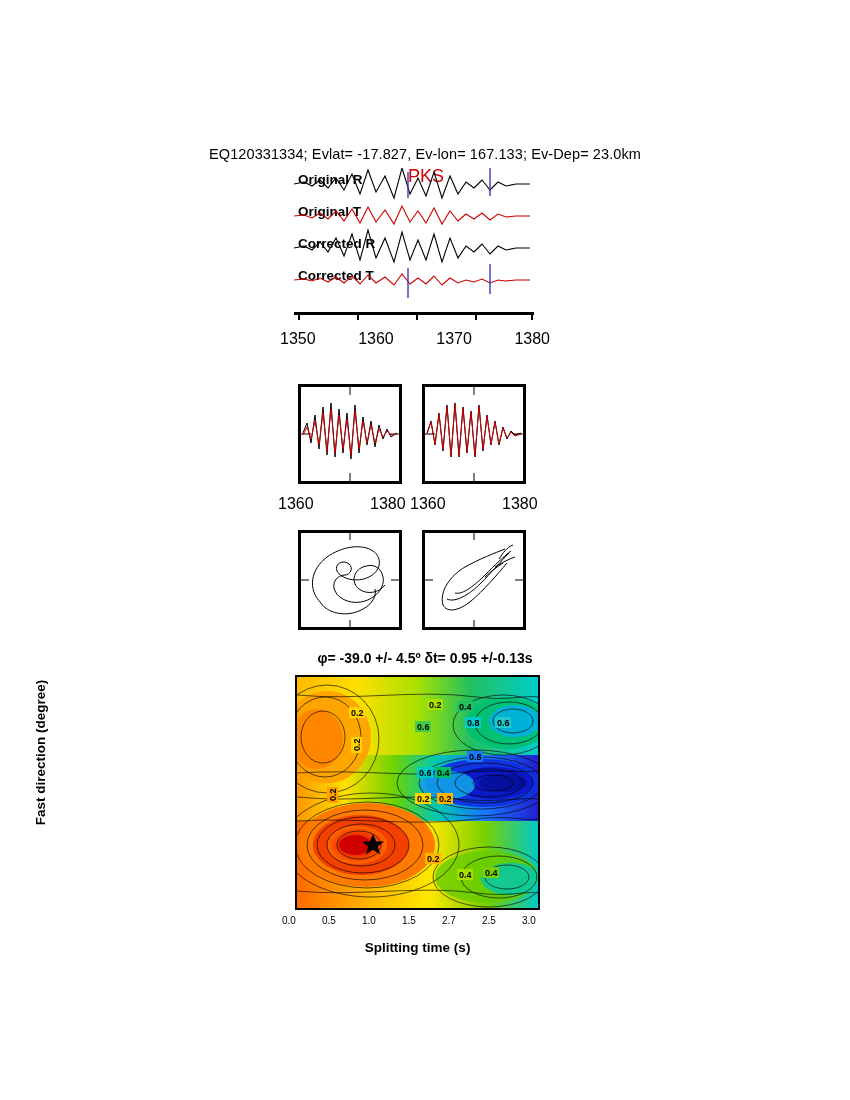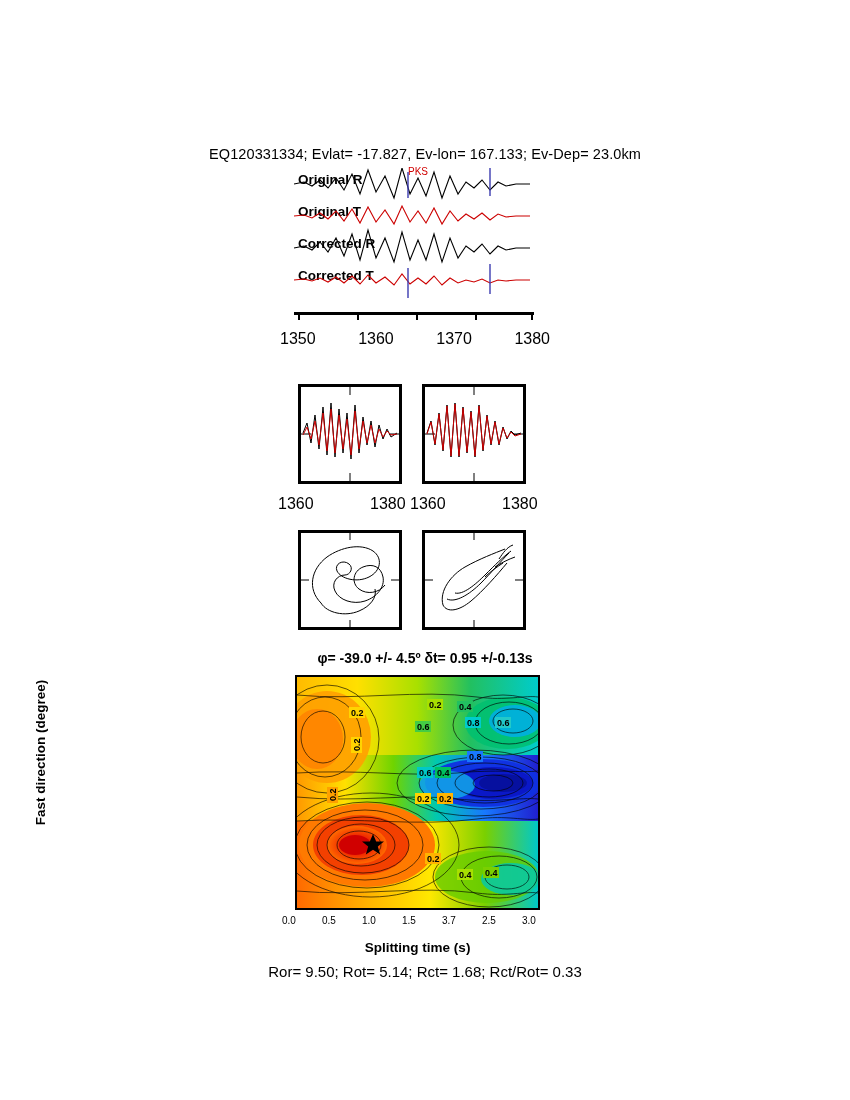--- a/index.html
+++ b/index.html
@@ -42,21 +42,21 @@
   }
   .trace-label {
     position: absolute;
     font-size: 13.5px;
     font-weight: bold;
     white-space: nowrap;
     left: 8px;
   }
   .phase-label {
     position: absolute;
-    font-size: 10px;
+    font-size: 18px;
     color: #d00000;
     font-weight: normal;
     left: 118px;
     top: -2px;
   }
   #axisLine {
     position: absolute;
     left: 294px;
     top: 312px;
     width: 240px;
@@ -402,20 +402,19 @@
         <polygon points="0,-11 3.2,-3.5 11,-3.5 4.8,1.4 7.2,9.5 0,4.8 -7.2,9.5 -4.8,1.4 -11,-3.5 -3.2,-3.5" fill="#000"></polygon>
       </g>
     </svg>
   </div>
 
   <div id="xticks">
     <span style="left:12px;">0.0</span>
     <span style="left:52px;">0.5</span>
     <span style="left:92px;">1.0</span>
     <span style="left:132px;">1.5</span>
-    <span style="left:172px;">3.7</span>
+    <span style="left:172px;">2.7</span>
     <span style="left:212px;">2.5</span>
     <span style="left:252px;">3.0</span>
   </div>
   <div id="xLabel">Splitting time (s)</div>
 
-  <div id="footer">Ror= 9.50; Rot= 5.14; Rct= 1.68; Rct/Rot= 0.33</div>
 </div>
 
 </body></html>

